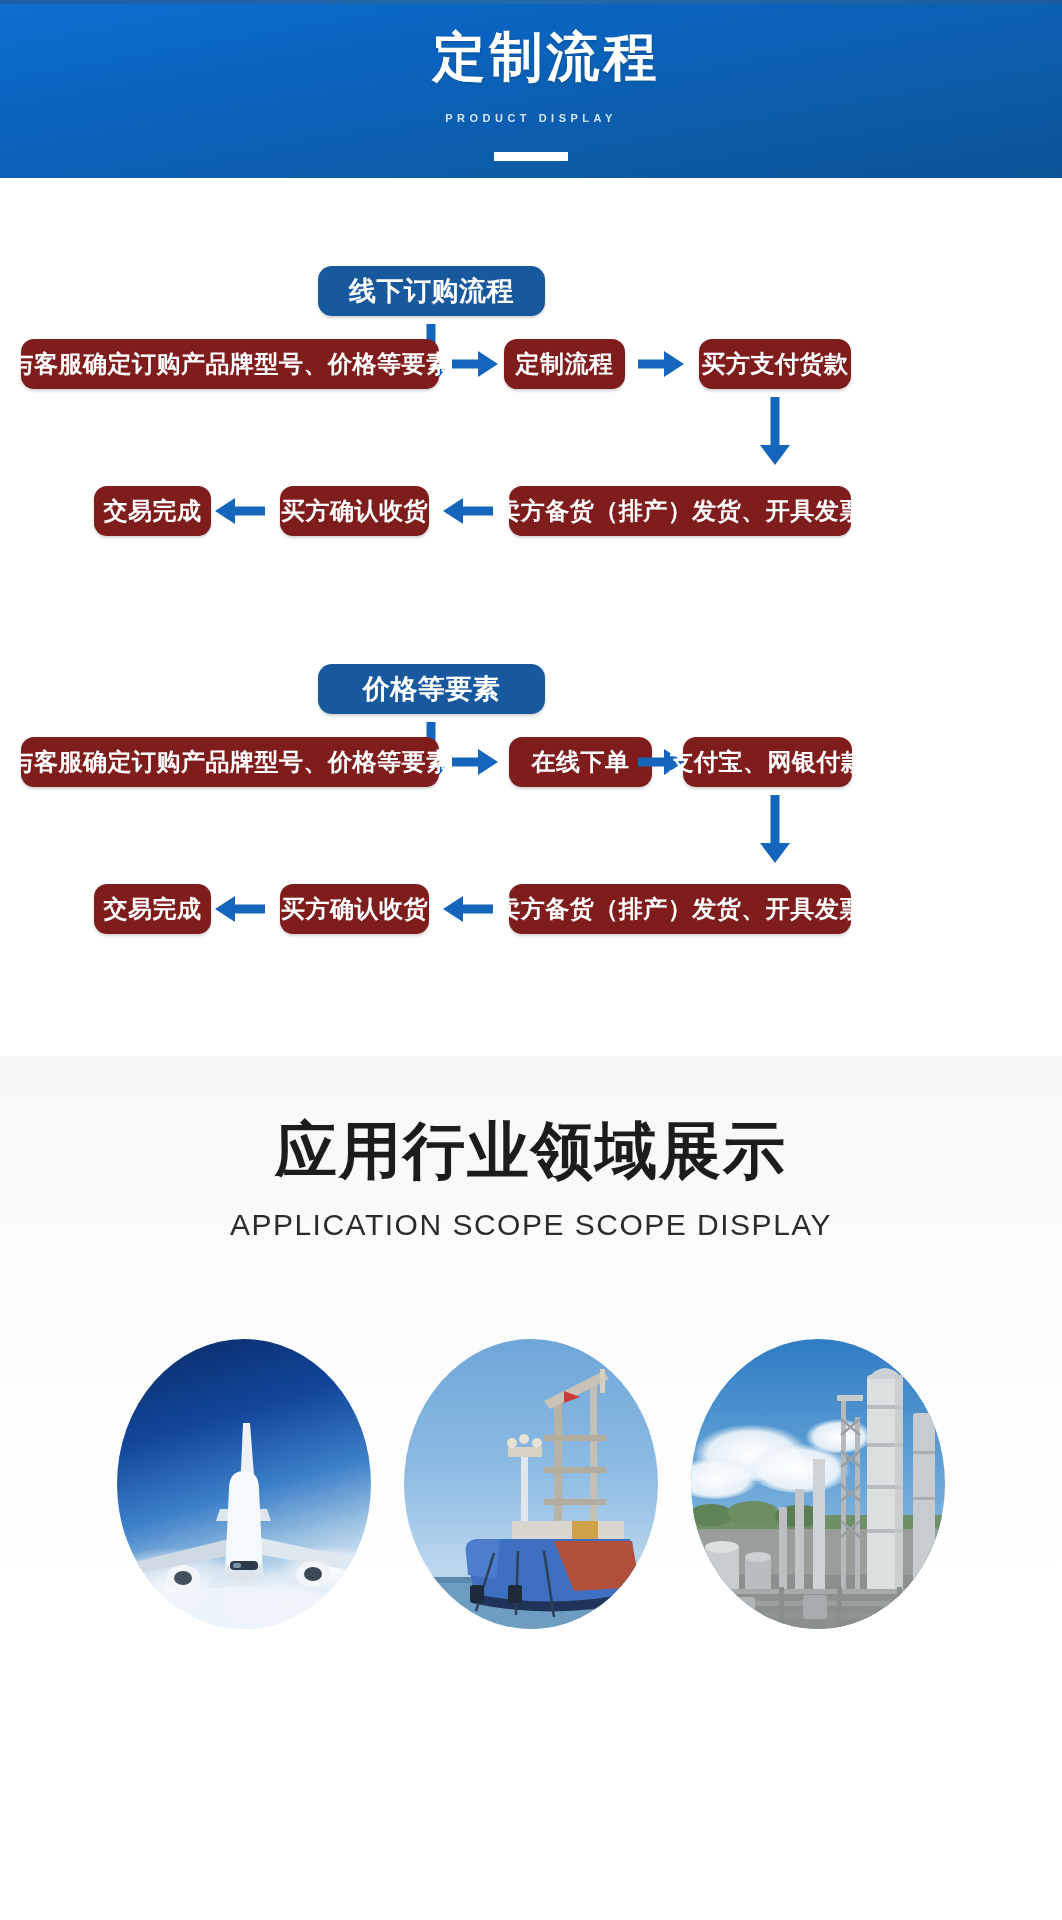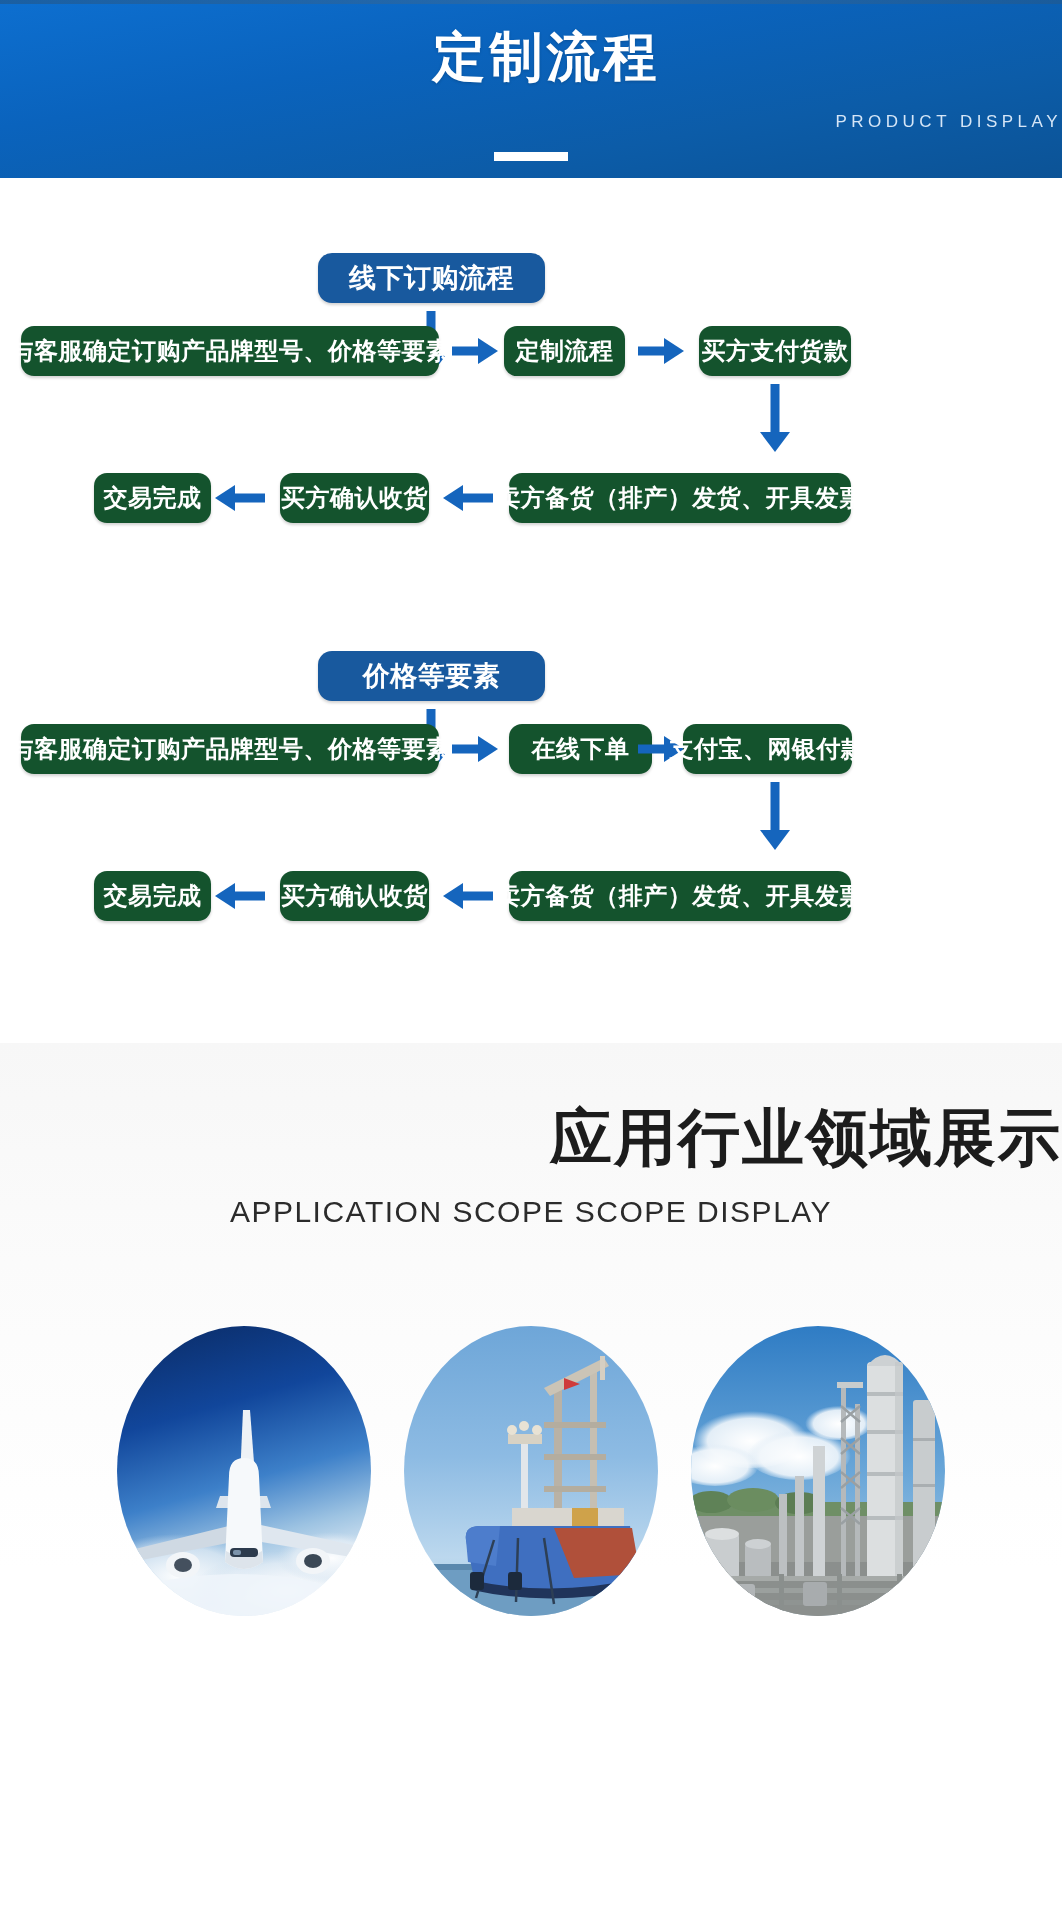--- a/index.html
+++ b/index.html
@@ -37,48 +37,49 @@
     font-weight: bold;
     letter-spacing: 4px;
     line-height: 1;
     text-shadow: 0 1px 3px rgba(0,0,0,.18);
     padding-left: 31px;
   }
   .banner-sub {
     position: absolute;
     top: 112px;
     width: 100%;
-    text-align: right;
+    text-align: center;
     color: #d6e6f7;
-    font-size: 17px;
+    font-size: 11px;
     letter-spacing: 4.5px;
-    font-weight: 400;
+    font-weight: 700;
   }
   .banner-rule {
     position: absolute;
     top: 152px;
     left: 50%;
     transform: translateX(-50%);
     width: 74px;
     height: 9px;
     background: #ffffff;
   }
 
   
   .flow-section {
     position: relative;
     width: 1062px;
     height: 865px;
     background: #ffffff;
+    margin-top: 13px;
   }
 
   
   .fbox {
     position: absolute;
-    background: #14532d;
+    background: #7f1d1d;
     color: #ffffff;
     font-weight: bold;
     font-size: 24px;
     border-radius: 13px;
     display: flex;
     align-items: center;
     justify-content: center;
     letter-spacing: .5px;
     box-shadow: 0 2px 3px rgba(0,0,0,.18);
     text-align: center;
@@ -163,21 +164,21 @@
   .app-section {
     position: relative;
     width: 1062px;
     height: 877px;
     background: linear-gradient(180deg, #f7f7f7 0%, #fbfbfb 25%, #ffffff 60%, #ffffff 100%);
   }
   .app-title {
     position: absolute;
     top: 64px;
     width: 100%;
-    text-align: right;
+    text-align: center;
     font-size: 62px;
     font-weight: bold;
     color: #1c1c1c;
     letter-spacing: 2px;
     line-height: 1;
   }
   .app-sub {
     position: absolute;
     top: 152px;
     width: 100%;

